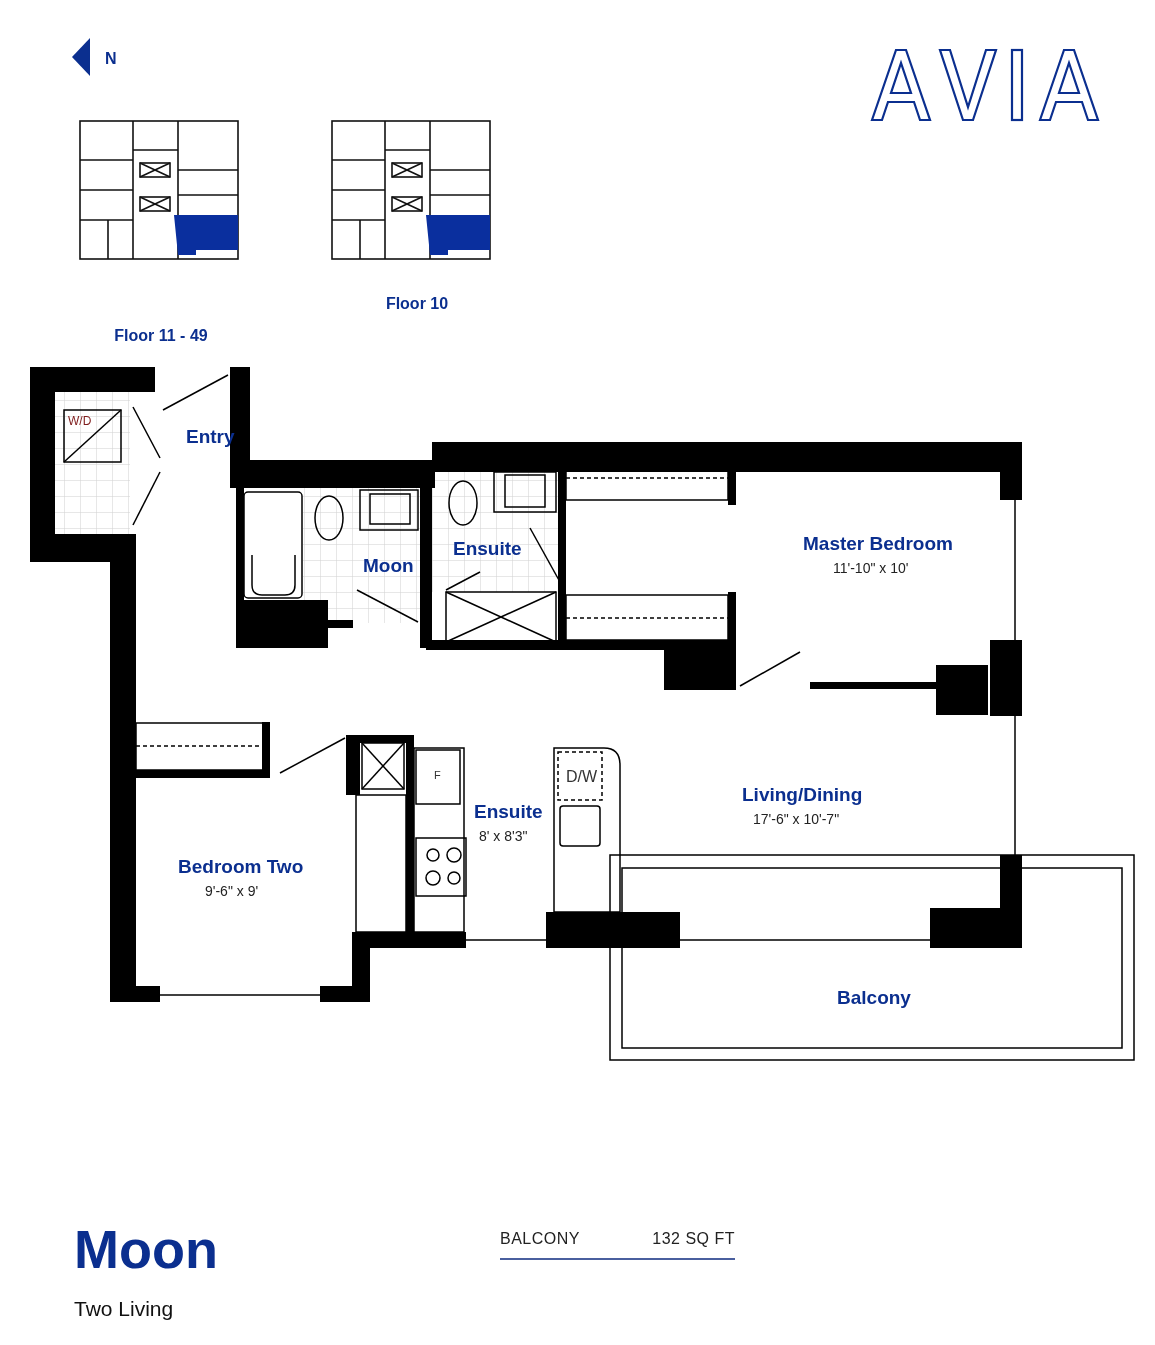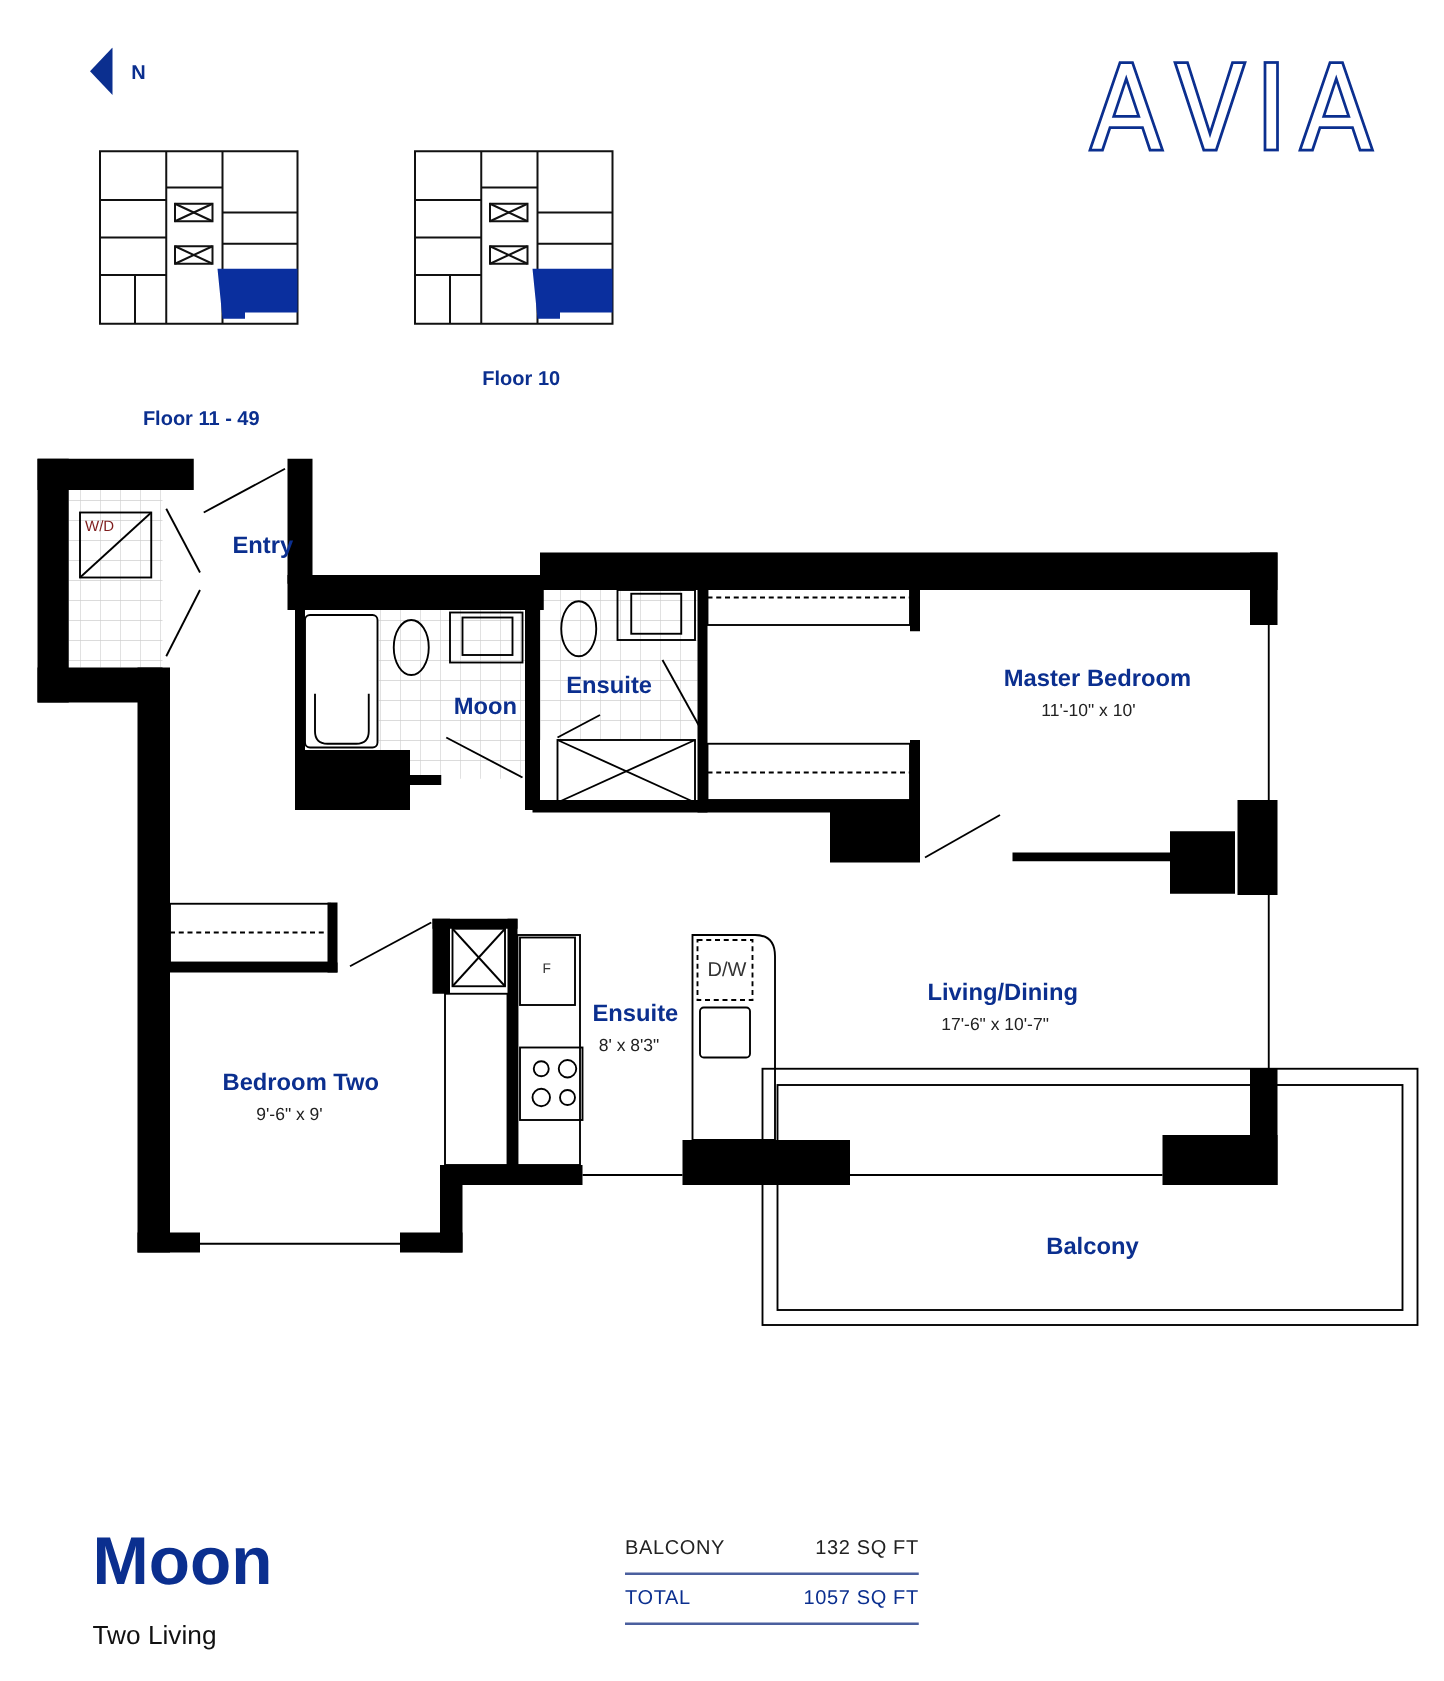--- a/index.html
+++ b/index.html
@@ -244,17 +244,13 @@
 <div class="abs room-label" style="left:837px;top:987px;">Balcony</div>
 
 <div class="abs unit-name">Moon</div>
 <div class="abs unit-type">Two Living</div>
 
 <div class="abs area-table">
   <div class="area-row">
     <span>BALCONY</span>
     <span>132  SQ FT</span>
   </div>
-  <div class="area-row total">
-    <span>TOTAL</span>
-    <span>1057 SQ FT</span>
-  </div>
 </div>
 
 </body></html>

